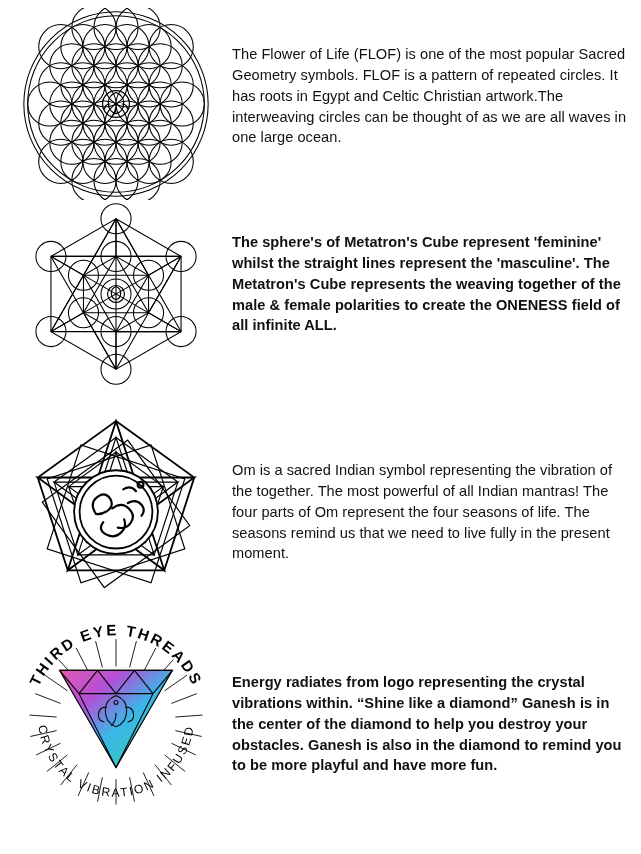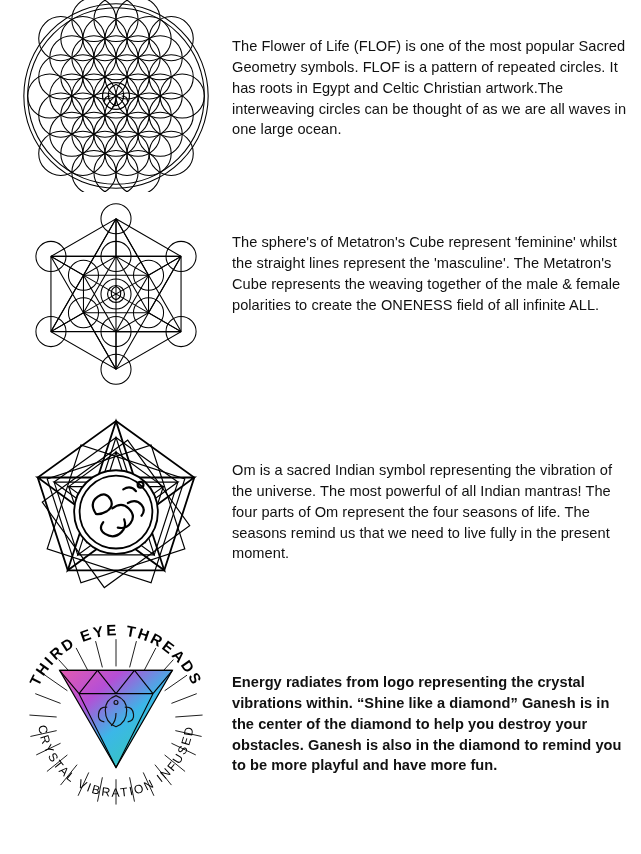--- a/index.html
+++ b/index.html
@@ -42,24 +42,24 @@
   .para {
     font-size: 14.6px;
     line-height: 1.43;
     color: #111111;
     letter-spacing: 0.05px;
     margin: 0;
     white-space: pre-line;
   }
 
   
-  #row-flower { height: 200px; }
+  #row-flower { height: 200px; padding-top: 8px; }
   #row-flower .text-cell { padding-top: 36px; }
 
-  #row-metatron { height: 212px; }
+  #row-metatron { height: 212px; font-weight: bold; }
   #row-metatron .text-cell { padding-top: 32px; }
 
   #row-om { height: 198px; }
   #row-om .text-cell { padding-top: 48px; }
 
   #row-logo { height: 236px; }
   #row-logo .text-cell { padding-top: 62px; font-weight: bold; }
 
   svg { display: block; }
 </style>
@@ -211,21 +211,21 @@
             <path d="M86 121 q-6 8 2 13 q10 6 18 -2 q6 -6 3 -14"></path>
             <path d="M96 106 q10 -8 18 0 q8 8 2 16 q-5 7 -14 5"></path>
             <path d="M113 100 q9 -5 15 2 q5 6 0 12"></path>
             <path d="M108 85 q8 -5 14 2"></path>
             <circle cx="127" cy="80" r="3.2"></circle>
           </g>
         </g>
       </svg>
     </div>
     <div class="text-cell">
-      <p class="para">Om is a sacred Indian symbol representing the vibration of the universe. The most powerful of all Indian mantras!  The four parts of Om represent the four seasons of life. The seasons remind us that we need to live fully in the present moment.</p>
+      <p class="para">Om is a sacred Indian symbol representing the vibration of the together. The most powerful of all Indian mantras!  The four parts of Om represent the four seasons of life. The seasons remind us that we need to live fully in the present moment.</p>
     </div>
   </div>
 
   <div class="row" id="row-logo">
     <div class="symbol-cell">
       <svg width="214" height="214" viewBox="0 0 220 220">
         <defs>
           <linearGradient id="triGrad" x1="0" y1="0" x2="1" y2="1">
             <stop offset="0%" stop-color="#e45bb0"></stop>
             <stop offset="28%" stop-color="#b44fd6"></stop>

